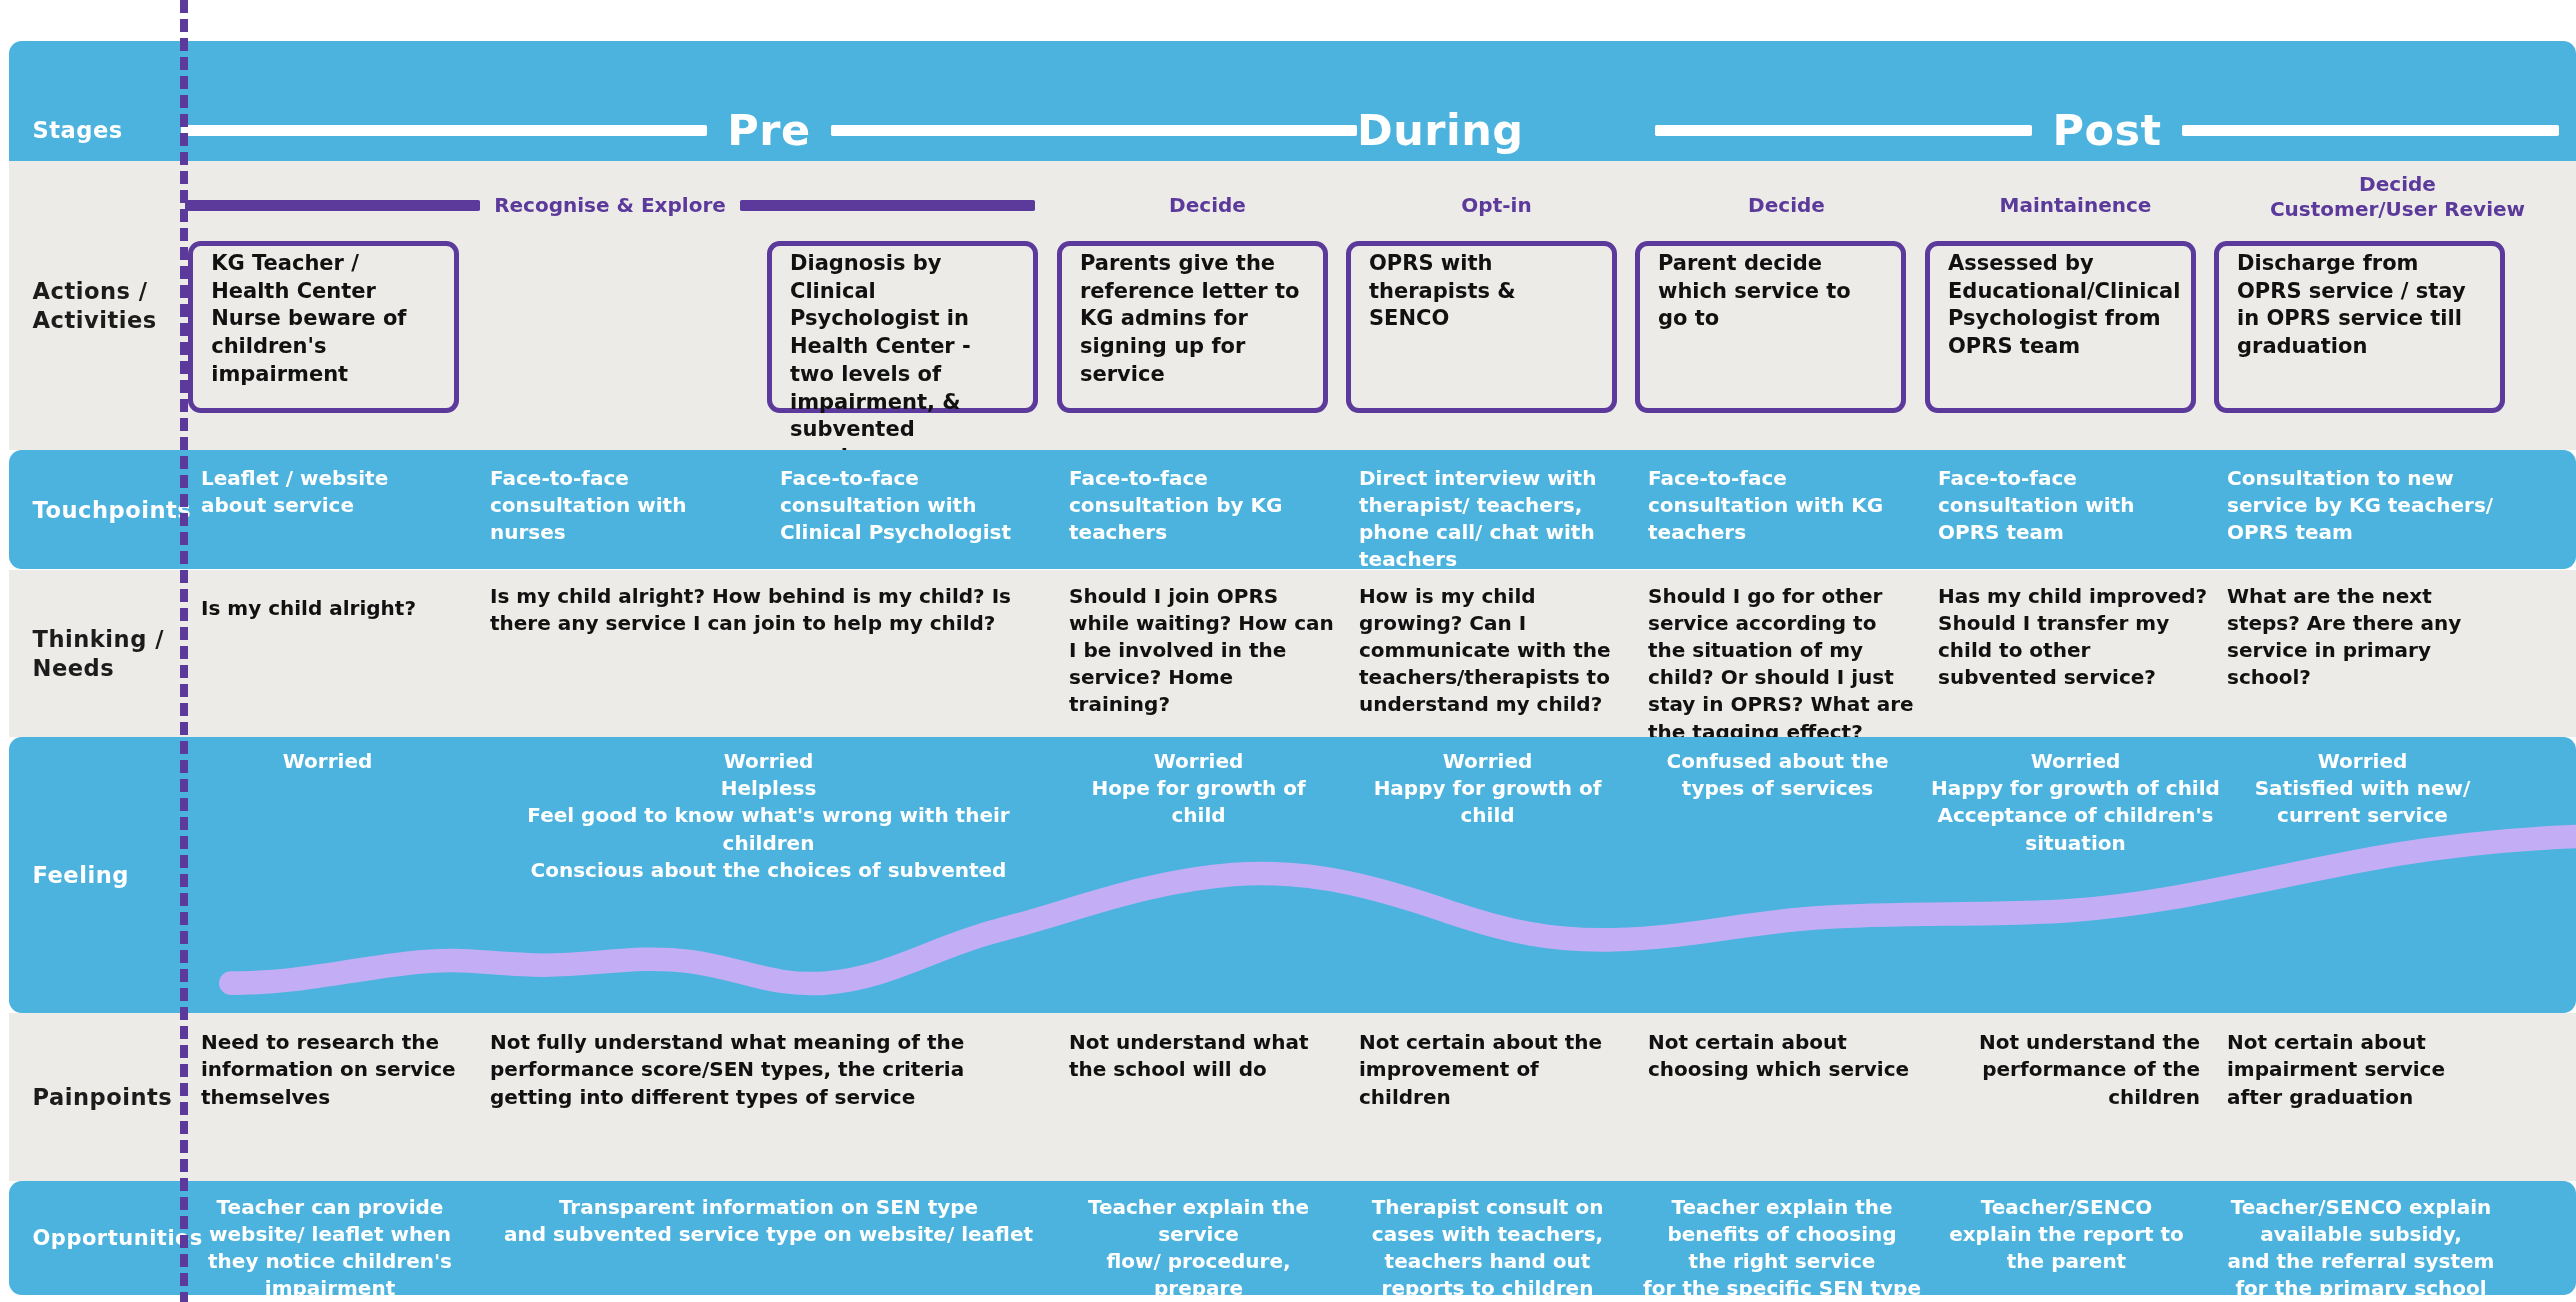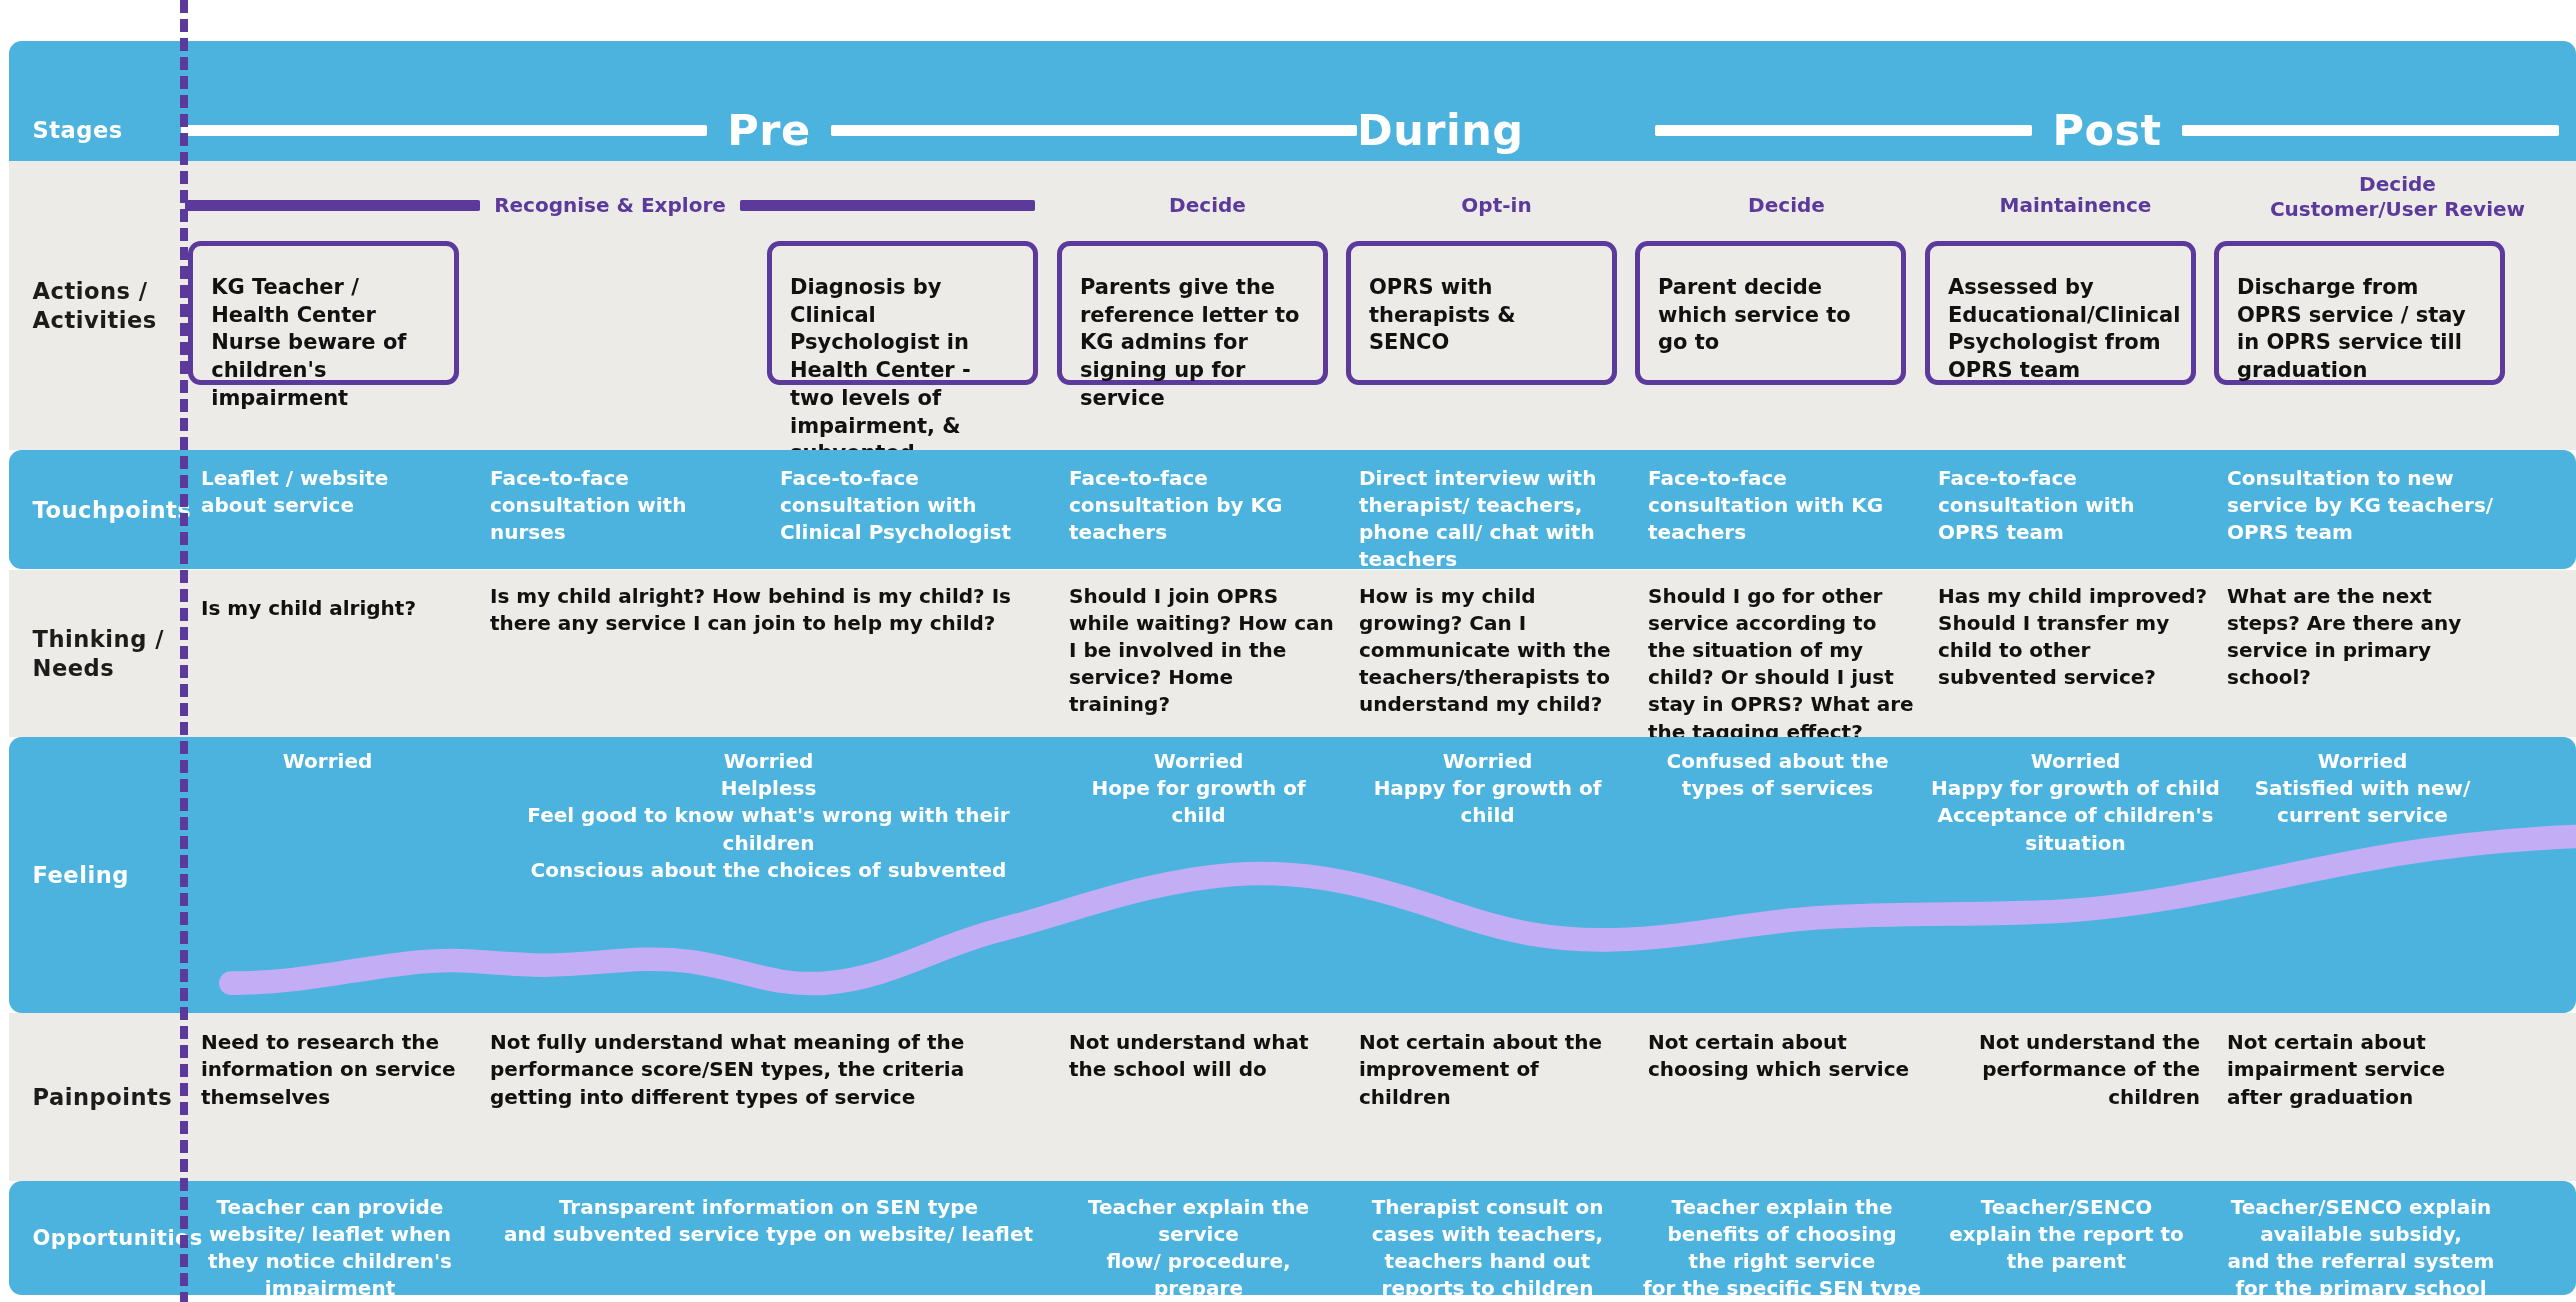--- a/index.html
+++ b/index.html
@@ -112,25 +112,25 @@
     height:11.8px;
     background:#5B3A9B;
     border-radius:1.8px;
     flex:1 1 auto;
   }
   .act-head.withbars{ gap:14.5px; }
 
   .act-box{
     position:absolute;
     top:80px;
-    height:144px;
+    height:172px;
     background:#EDEBE7;
     border:5.4px solid #5B3A9B;
     border-radius:12.7px;
-    padding:28px 18px 11px 18px;
+    padding:4px 18px 11px 18px;
   }
   .act-box .btext{
     font-family:"DejaVu Sans", sans-serif;
     font-weight:700;
     font-size:21px;
     line-height:1.32;
     color:#111111;
   }
 
   

